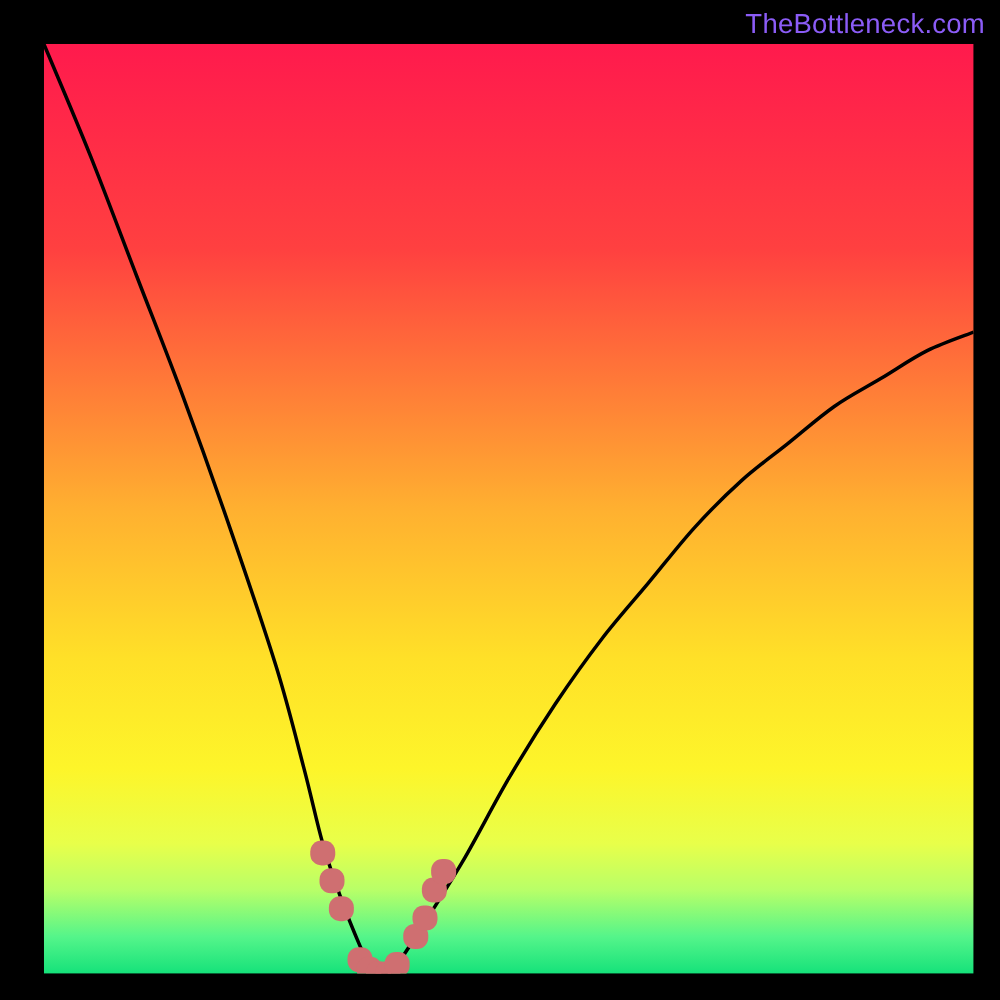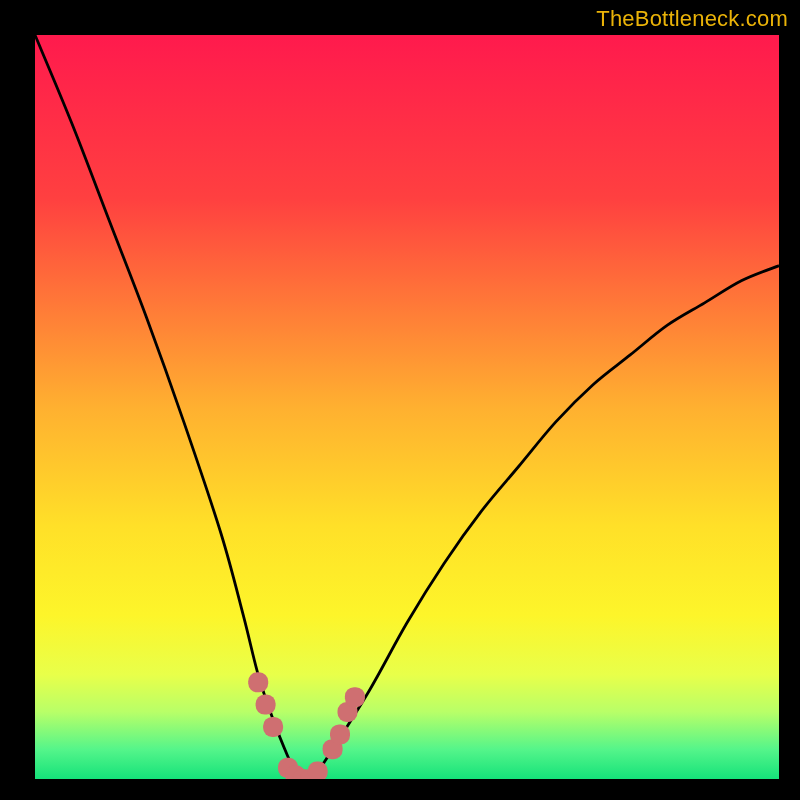--- a/index.html
+++ b/index.html
@@ -38,21 +38,21 @@
     position: absolute;
     left: 0;
     top: 0;
     width: 100%;
     height: 100%;
   }
   .attribution {
     position: absolute;
     top: 6px;
     right: 12px;
-    color: #eab308;
+    color: #8b5cf6;
     font-size: 22px;
     font-weight: 500;
     letter-spacing: 0.2px;
   }
 </style>
 </head>
 <body>
 
 <div class="frame">
   <div class="plot-area">

